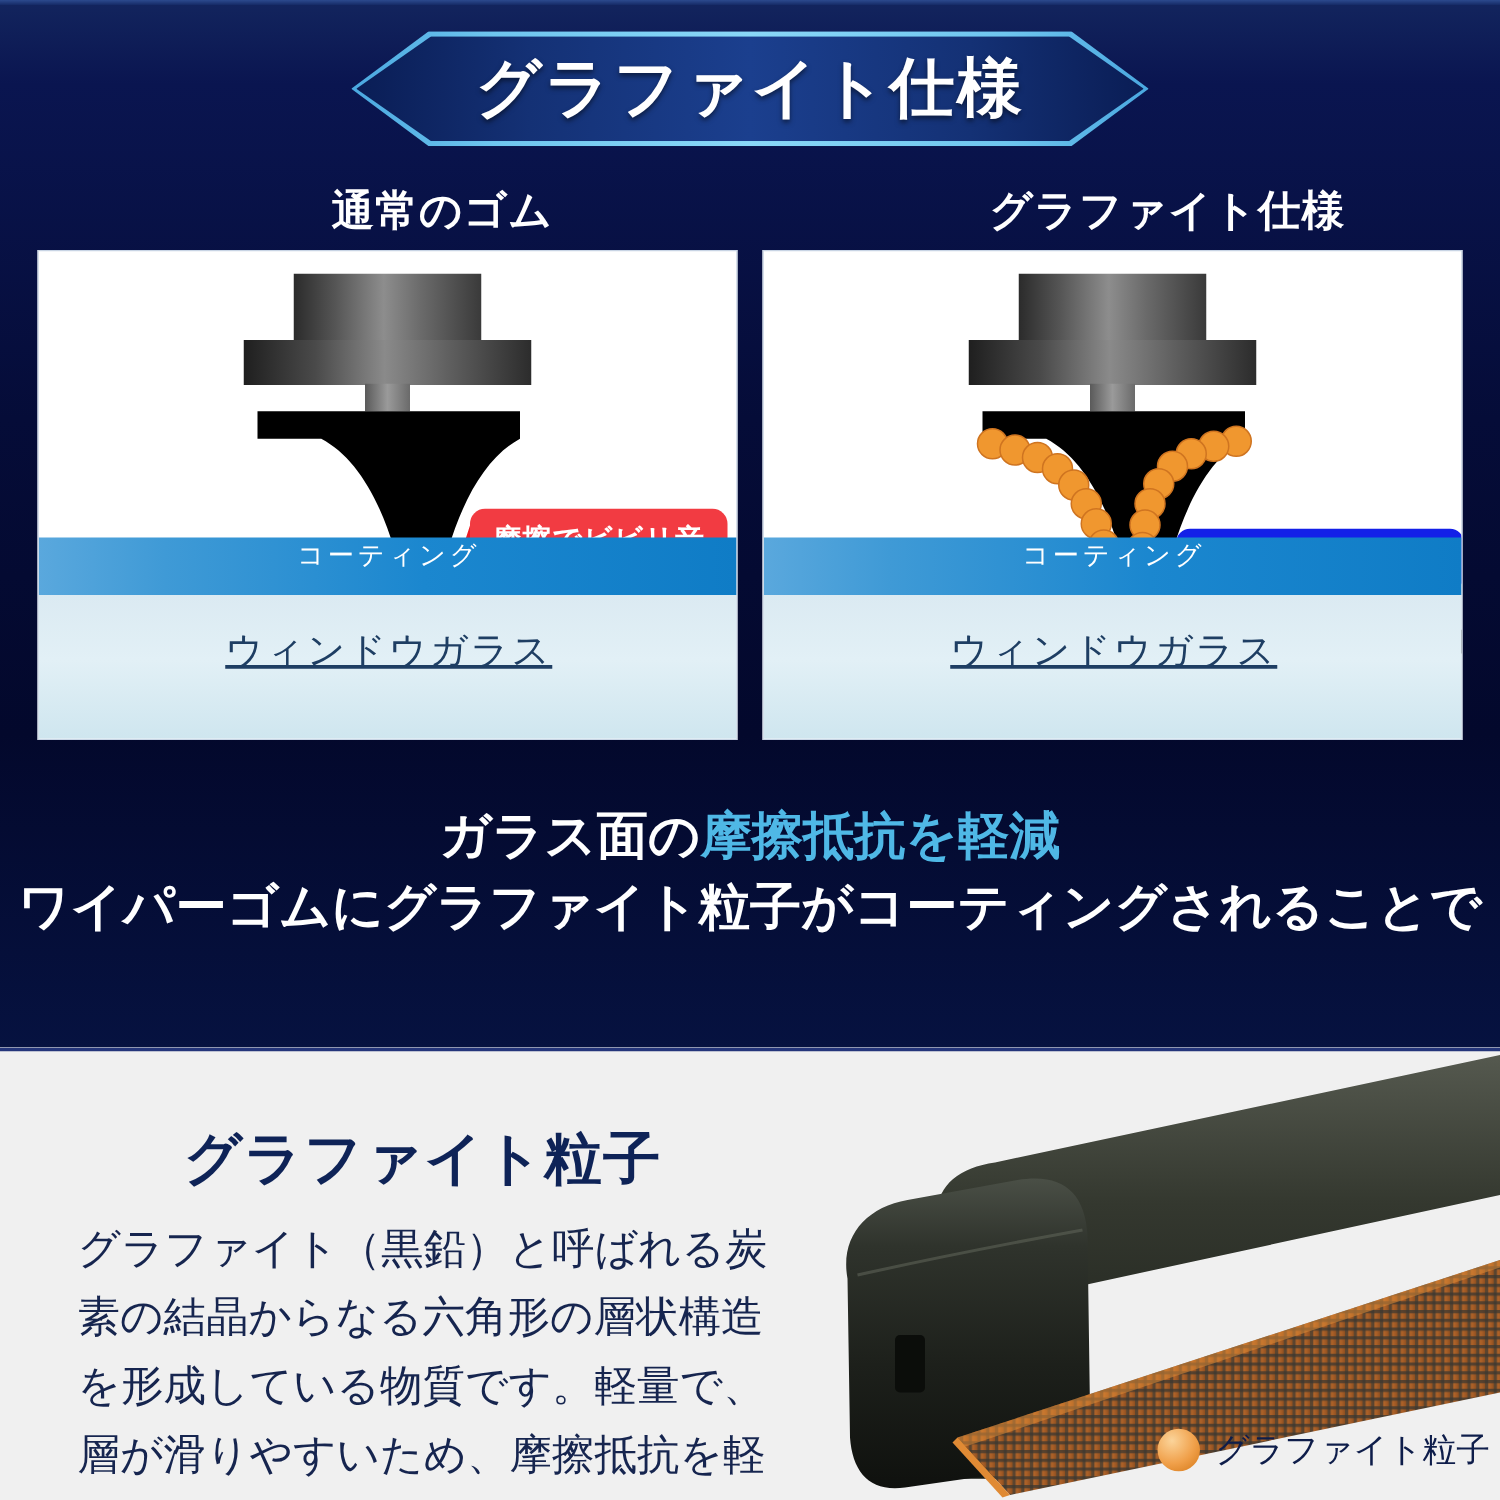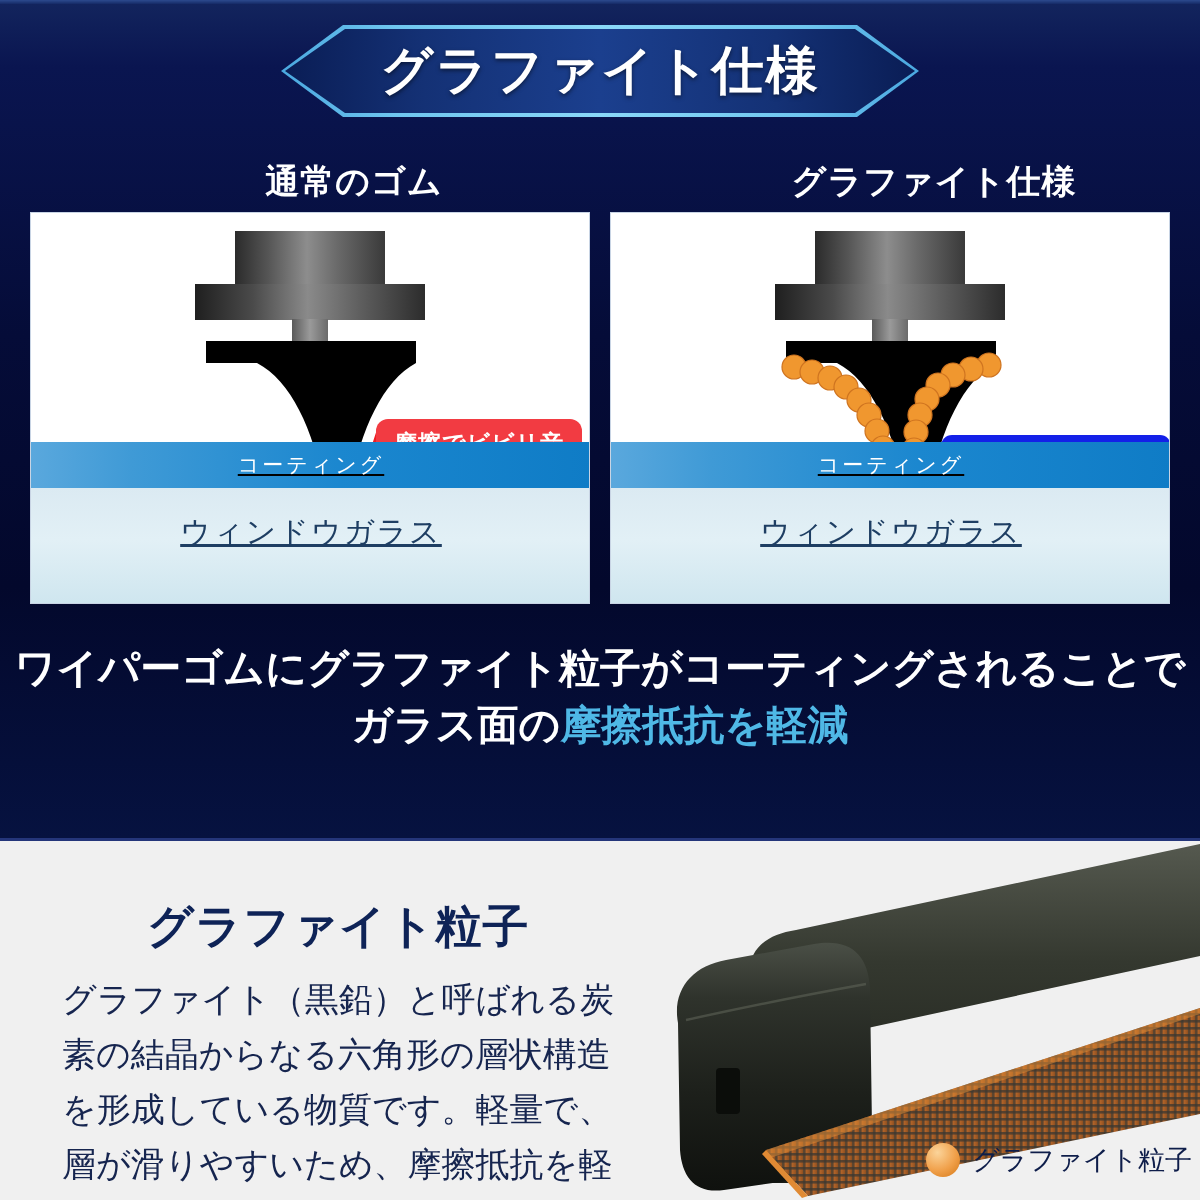--- a/index.html
+++ b/index.html
@@ -37,37 +37,37 @@
     clip-path: polygon(0% 50%, 60px 0%, calc(100% - 60px) 0%, 100% 50%, calc(100% - 60px) 100%, 60px 100%);
     display:flex; align-items:center; justify-content:center;
   }
   .banner-text{
     color:#ffffff; font-size:52px; font-weight:bold; letter-spacing:2px;
     text-shadow:0 2px 4px rgba(0,0,0,.5);
     white-space:nowrap;
   }
 
   
-  .panel{ position:absolute; top:152px; width:648px; }
+  .panel{ position:absolute; top:140px; width:648px; }
   .panel.left{ left:30px; }
   .panel.right{ left:610px; }
   .panel-title{
     color:#ffffff; font-size:34px; font-weight:bold; text-align:center;
     letter-spacing:1px; height:60px; line-height:58px; white-space:nowrap;
   }
   .diagram{
     position:relative; width:560px; height:392px;
     background:#ffffff; border:1px solid #c8d4e4; overflow:hidden;
   }
 
   
   .coating{
     position:absolute; left:0; bottom:115px; width:560px; height:46px;
     background:linear-gradient(90deg,#5aa8dd 0%,#3f9ad6 18%,#1b87cf 55%,#0f7cc6 100%);
-    display:flex; align-items:center; justify-content:center;text-decoration:underline;
+    display:flex; justify-content:center;
   }
   .coating span{ color:#ffffff; font-size:21px; letter-spacing:3px; }
   .glass{
     position:absolute; left:0; bottom:0; width:560px; height:115px;
     background:linear-gradient(180deg,#dbeaf2 0%,#e2f0f6 45%,#cfe6ef 100%);
     display:flex; align-items:flex-start; justify-content:center; padding-top:24px;
   }
   .glass span{ color:#1e3e63; font-size:30px; letter-spacing:2px;text-decoration:underline; }
 
   
@@ -287,22 +287,22 @@
         <div class="coating">
           <span>コーティング</span>
         </div>
         <div class="glass">
           <span>ウィンドウガラス</span>
         </div>
       </div>
     </div>
 
     <div class="message">
+      <div class="line"><span>ガラス面の</span><span class="hl">摩擦抵抗を軽減</span></div>
       <div class="line">ワイパーゴムにグラファイト粒子がコーティングされることで</div>
-      <div class="line"><span>ガラス面の</span><span class="hl">摩擦抵抗を軽減</span></div>
     </div>
 
   </div>
 
   <div class="bottom">
 
     <div class="bt-text">
       <div class="bt-title">グラファイト粒子</div>
       <div class="bt-body">グラファイト（黒鉛）と呼ばれる炭素の結晶からなる六角形の層状構造を形成している物質です。軽量で、層が滑りやすいため、摩擦抵抗を軽減します。</div>
     </div>

